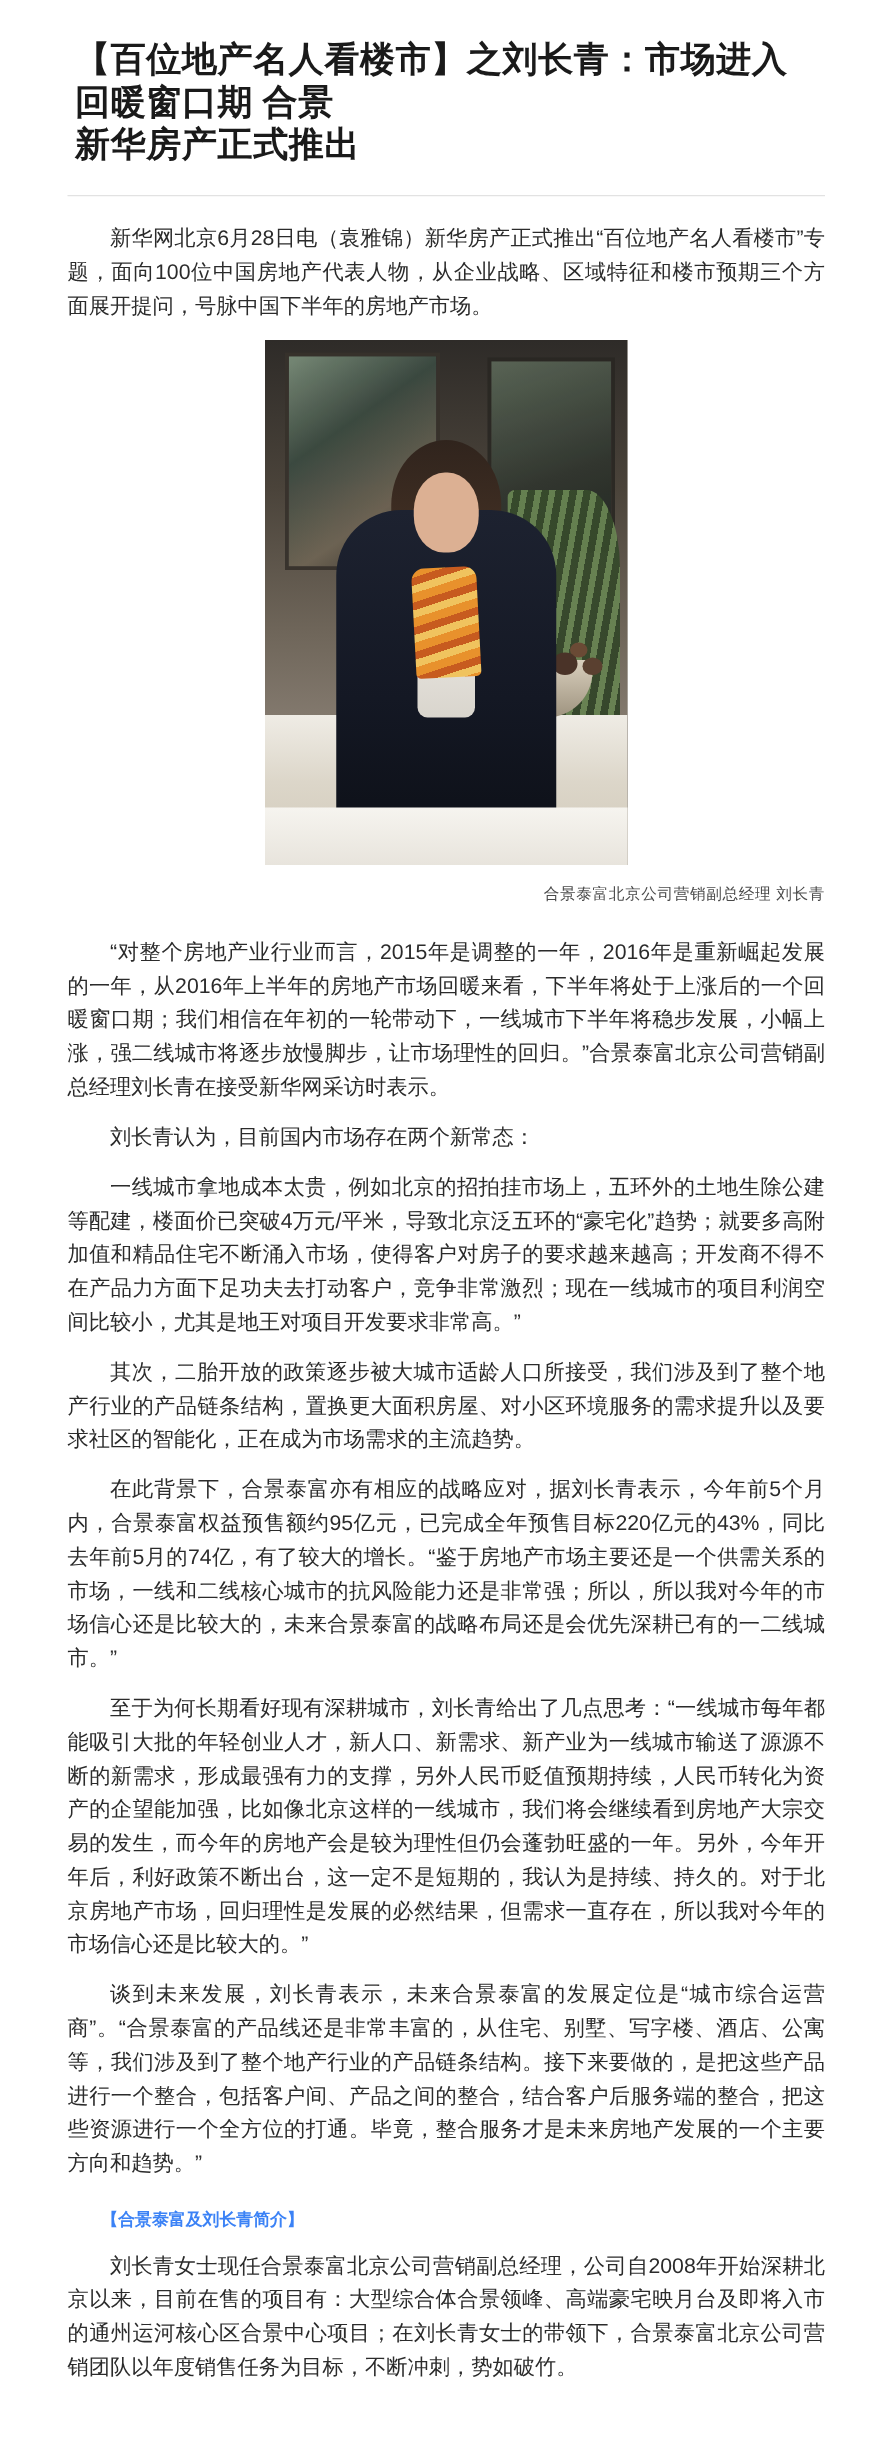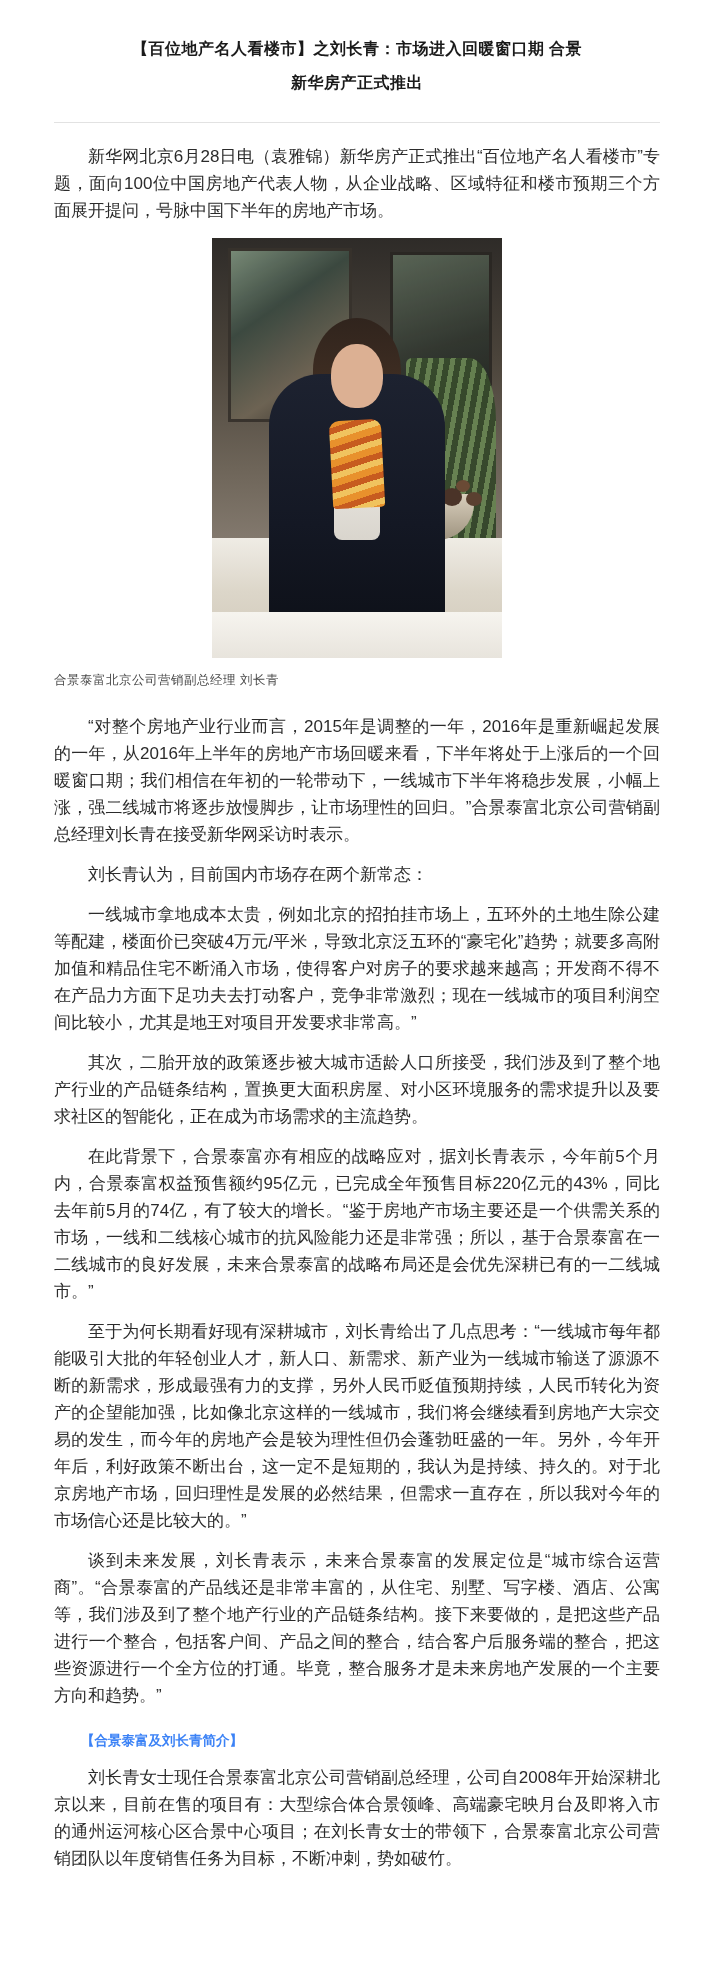--- a/index.html
+++ b/index.html
@@ -15,23 +15,22 @@
   .page {
     width: 714px;
     min-height: 1971px;
     background: #ffffff;
     box-sizing: border-box;
     padding: 26px 54px 30px 54px;
   }
   .title {
     font-family: "Liberation Serif", serif;
     font-weight: bold;
-    font-size: 16px;
+    font-size: 28px;
     line-height: 34px;
-    text-align: center;
     color: #1a1a1a;
     letter-spacing: 0.5px;
     margin: 6px 6px 0 6px;
   }
   .rule {
     border: none;
     border-top: 1px solid #e2e2e2;
     margin: 22px 0 20px 0;
   }
   p.body-text {
@@ -171,21 +170,21 @@
   }
   .photo .table {
     position: absolute;
     left: -10px; right: -10px; bottom: -6px;
     height: 52px;
     background: linear-gradient(180deg, #f6f4ef 0%, #e6e2da 100%);
   }
   .caption {
     font-size: 12.5px;
     color: #4a4a4a;
-    text-align: left;
+    text-align: right;
     margin: 10px 0 24px 0;
     letter-spacing: .5px;
   }
   .subhead {
     font-size: 13.5px;
     line-height: 27px;
     color: #3b82f6;
     margin: 18px 0 10px 0;
     font-weight: bold;
     text-indent: 2em;
@@ -222,21 +221,21 @@
       <div class="scarf"></div>
       <div class="table"></div>
     </div>
   </div>
   <div class="caption">合景泰富北京公司营销副总经理  刘长青</div>
 
   <p class="body-text">“对整个房地产业行业而言，2015年是调整的一年，2016年是重新崛起发展的一年，从2016年上半年的房地产市场回暖来看，下半年将处于上涨后的一个回暖窗口期；我们相信在年初的一轮带动下，一线城市下半年将稳步发展，小幅上涨，强二线城市将逐步放慢脚步，让市场理性的回归。”合景泰富北京公司营销副总经理刘长青在接受新华网采访时表示。</p>
   <p class="body-text">刘长青认为，目前国内市场存在两个新常态：</p>
   <p class="body-text">一线城市拿地成本太贵，例如北京的招拍挂市场上，五环外的土地生除公建等配建，楼面价已突破4万元/平米，导致北京泛五环的“豪宅化”趋势；就要多高附加值和精品住宅不断涌入市场，使得客户对房子的要求越来越高；开发商不得不在产品力方面下足功夫去打动客户，竞争非常激烈；现在一线城市的项目利润空间比较小，尤其是地王对项目开发要求非常高。”</p>
   <p class="body-text">其次，二胎开放的政策逐步被大城市适龄人口所接受，我们涉及到了整个地产行业的产品链条结构，置换更大面积房屋、对小区环境服务的需求提升以及要求社区的智能化，正在成为市场需求的主流趋势。</p>
-  <p class="body-text">在此背景下，合景泰富亦有相应的战略应对，据刘长青表示，今年前5个月内，合景泰富权益预售额约95亿元，已完成全年预售目标220亿元的43%，同比去年前5月的74亿，有了较大的增长。“鉴于房地产市场主要还是一个供需关系的市场，一线和二线核心城市的抗风险能力还是非常强；所以，基于合景泰富在一二线城市的良好发展，未来合景泰富的战略布局还是会优先深耕已有的一二线城市。”</p>
+  <p class="body-text">在此背景下，合景泰富亦有相应的战略应对，据刘长青表示，今年前5个月内，合景泰富权益预售额约95亿元，已完成全年预售目标220亿元的43%，同比去年前5月的74亿，有了较大的增长。“鉴于房地产市场主要还是一个供需关系的市场，一线和二线核心城市的抗风险能力还是非常强；所以，所以我对今年的市场信心还是比较大的，未来合景泰富的战略布局还是会优先深耕已有的一二线城市。”</p>
   <p class="body-text">至于为何长期看好现有深耕城市，刘长青给出了几点思考：“一线城市每年都能吸引大批的年轻创业人才，新人口、新需求、新产业为一线城市输送了源源不断的新需求，形成最强有力的支撑，另外人民币贬值预期持续，人民币转化为资产的企望能加强，比如像北京这样的一线城市，我们将会继续看到房地产大宗交易的发生，而今年的房地产会是较为理性但仍会蓬勃旺盛的一年。另外，今年开年后，利好政策不断出台，这一定不是短期的，我认为是持续、持久的。对于北京房地产市场，回归理性是发展的必然结果，但需求一直存在，所以我对今年的市场信心还是比较大的。”</p>
   <p class="body-text">谈到未来发展，刘长青表示，未来合景泰富的发展定位是“城市综合运营商”。“合景泰富的产品线还是非常丰富的，从住宅、别墅、写字楼、酒店、公寓等，我们涉及到了整个地产行业的产品链条结构。接下来要做的，是把这些产品进行一个整合，包括客户间、产品之间的整合，结合客户后服务端的整合，把这些资源进行一个全方位的打通。毕竟，整合服务才是未来房地产发展的一个主要方向和趋势。”</p>
 
   <p class="subhead">【合景泰富及刘长青简介】</p>
 
   <p class="body-text">刘长青女士现任合景泰富北京公司营销副总经理，公司自2008年开始深耕北京以来，目前在售的项目有：大型综合体合景领峰、高端豪宅映月台及即将入市的通州运河核心区合景中心项目；在刘长青女士的带领下，合景泰富北京公司营销团队以年度销售任务为目标，不断冲刺，势如破竹。</p>
 
 </div>
 
 </body></html>

